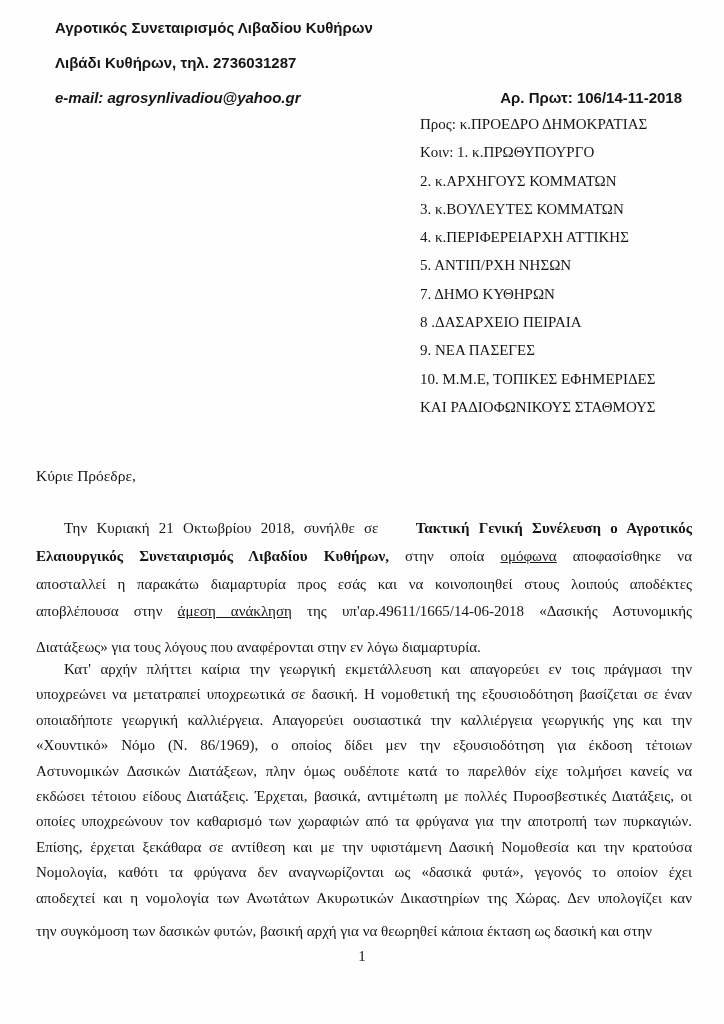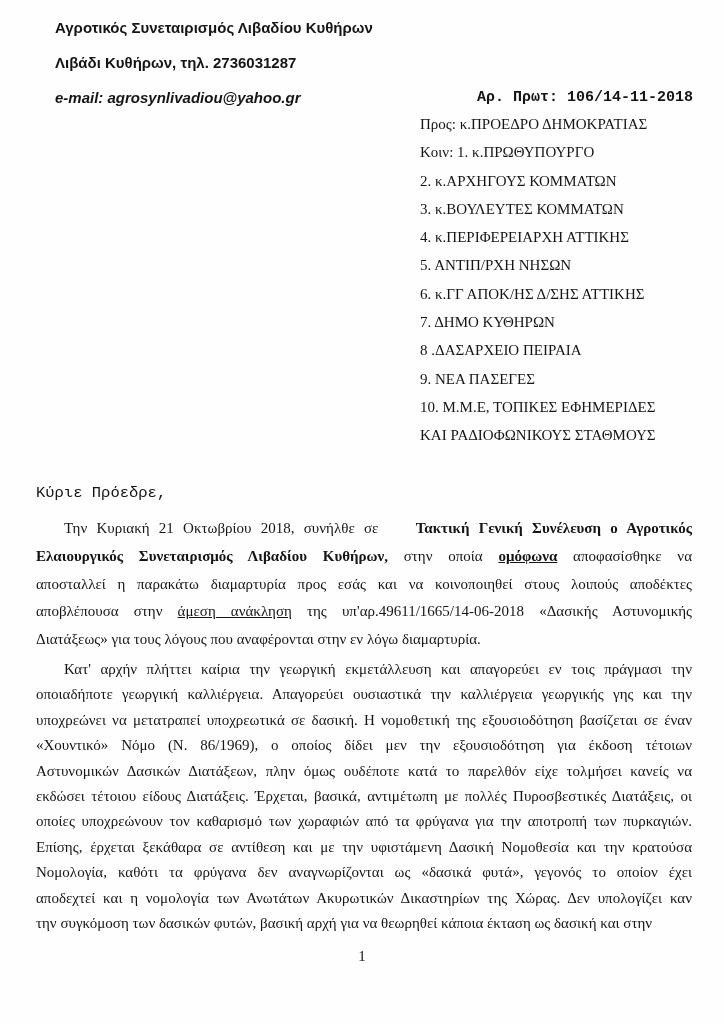--- a/index.html
+++ b/index.html
@@ -14,49 +14,49 @@
   
   .org-header{
     position:absolute;left:55px;top:10px;
     font-family:"Liberation Sans", sans-serif;
     font-weight:bold;font-size:15px;line-height:35px;
     color:#151515;
     white-space:nowrap;
   }
   .org-header .email{font-style:italic;}
   .protocol{
-    position:absolute;right:31px;top:80px;
-    font-family:Liberation Mono, monospace;
+    position:absolute;right:42px;top:80px;
+    font-family:Liberation Sans, sans-serif;
     font-weight:bold;font-size:15px;line-height:35px;
     color:#151515;white-space:nowrap;
   }
   
   .recipients{
     position:absolute;left:420px;top:110px;width:300px;
     font-family:"Liberation Serif", serif;
     font-size:15px;line-height:28.3px;
     color:#151515;
   }
   
   .salutation{
-    position:absolute;left:36px;top:481px;
-    font-family:Liberation Mono, monospace;
+    position:absolute;left:36px;top:463px;
+    font-family:Liberation Serif, serif;
     font-size:15.5px;line-height:25px;color:#151515;
   }
   
   .para{
     position:absolute;left:36px;width:656px;
     font-family:"Liberation Serif", serif;
     font-size:15px;color:#151515;
   }
   .para1{top:515px;line-height:27.8px;}
   .para2{top:657px;line-height:25.4px;}
   .pline{text-align:justify;text-align-last:justify;overflow:hidden;}
   .pline.first{text-indent:28px;}
-  .pline.last{text-align:right;text-align-last:left;}
+  .pline.last{text-align:right;text-align-last:left;margin-top:8px;}
   .page-number{
     position:absolute;left:0;top:944px;width:724px;
     text-align:center;
     font-family:"Liberation Serif", serif;
     font-size:15px;line-height:25px;color:#151515;
   }
 </style>
 </head>
 <body>
 
@@ -70,41 +70,40 @@
 
   <div class="protocol">Αρ. Πρωτ: 106/14-11-2018</div>
 
   <div class="recipients">
       <div>Προς: κ.ΠΡΟΕΔΡΟ ΔΗΜΟΚΡΑΤΙΑΣ</div>
       <div>Κοιν: 1. κ.ΠΡΩΘΥΠΟΥΡΓΟ</div>
       <div>2. κ.ΑΡΧΗΓΟΥΣ ΚΟΜΜΑΤΩΝ</div>
       <div>3. κ.ΒΟΥΛΕΥΤΕΣ ΚΟΜΜΑΤΩΝ</div>
       <div>4. κ.ΠΕΡΙΦΕΡΕΙΑΡΧΗ ΑΤΤΙΚΗΣ</div>
       <div>5. ΑΝΤΙΠ/ΡΧΗ ΝΗΣΩΝ</div>
-      <div>6. κ.ΓΓ ΑΠΟΚ/ΗΣ Δ/ΣΗΣ ΑΤΤΙΚΗΣ</div>
       <div>7.  ΔΗΜΟ ΚΥΘΗΡΩΝ</div>
       <div>8 .ΔΑΣΑΡΧΕΙΟ ΠΕΙΡΑΙΑ</div>
       <div>9. ΝΕΑ ΠΑΣΕΓΕΣ</div>
       <div>10. Μ.Μ.Ε, ΤΟΠΙΚΕΣ ΕΦΗΜΕΡΙΔΕΣ</div>
       <div>ΚΑΙ ΡΑΔΙΟΦΩΝΙΚΟΥΣ ΣΤΑΘΜΟΥΣ</div>
     </div>
 
   <div class="salutation">Κύριε Πρόεδρε,</div>
 
   <div class="para para1">
       <div class="pline first"><span>Την Κυριακή 21 Οκτωβρίου 2018, συνήλθε σε </span><span style="font-weight: bold; margin-left: 28px;">Τακτική Γενική Συνέλευση ο Αγροτικός</span></div>
-      <div class="pline"><span style="font-weight: bold;">Ελαιουργικός Συνεταιρισμός Λιβαδίου Κυθήρων,</span><span> στην οποία </span><span style="font-weight: bold; text-decoration: underline;">ομόφωνα</span><span> αποφασίσθηκε να</span></div>
+      <div class="pline"><span style="font-weight: bold;">Ελαιουργικός Συνεταιρισμός Λιβαδίου Κυθήρων,</span><span> στην οποία </span><span style="font-weight: normal; text-decoration: underline;">ομόφωνα</span><span> αποφασίσθηκε να</span></div>
       <div class="pline"><span>αποσταλλεί η παρακάτω διαμαρτυρία προς εσάς και να κοινοποιηθεί στους λοιπούς αποδέκτες</span></div>
       <div class="pline"><span>αποβλέπουσα στην </span><span style="font-weight: normal; text-decoration: underline;">άμεση ανάκληση</span><span> της υπ'αρ.49611/1665/14-06-2018 «Δασικής Αστυνομικής</span></div>
       <div class="pline last"><span>Διατάξεως» για τους λόγους που αναφέρονται στην εν λόγω διαμαρτυρία.</span></div>
     </div>
   <div class="para para2">
       <div class="pline first"><span>Κατ' αρχήν πλήττει καίρια την γεωργική εκμετάλλευση και απαγορεύει εν τοις πράγμασι την</span></div>
+      <div class="pline"><span>υποχρεώνει να μετατραπεί υποχρεωτικά σε δασική. Η νομοθετική της εξουσιοδότηση βασίζεται σε έναν</span></div>
       <div class="pline"><span>οποιαδήποτε γεωργική καλλιέργεια. Απαγορεύει ουσιαστικά την καλλιέργεια γεωργικής γης και την</span></div>
-      <div class="pline"><span>υποχρεώνει να μετατραπεί υποχρεωτικά σε δασική. Η νομοθετική της εξουσιοδότηση βασίζεται σε έναν</span></div>
       <div class="pline"><span>«Χουντικό» Νόμο (Ν. 86/1969), ο οποίος δίδει μεν την εξουσιοδότηση για έκδοση τέτοιων</span></div>
       <div class="pline"><span>Αστυνομικών Δασικών Διατάξεων, πλην όμως ουδέποτε κατά το παρελθόν είχε τολμήσει κανείς να</span></div>
       <div class="pline"><span>εκδώσει τέτοιου είδους Διατάξεις. Έρχεται, βασικά, αντιμέτωπη με πολλές Πυροσβεστικές Διατάξεις, οι</span></div>
       <div class="pline"><span>οποίες υποχρεώνουν τον καθαρισμό των χωραφιών από τα φρύγανα για την αποτροπή των πυρκαγιών.</span></div>
       <div class="pline"><span>Επίσης, έρχεται ξεκάθαρα σε αντίθεση και με την υφιστάμενη Δασική Νομοθεσία και την κρατούσα</span></div>
       <div class="pline"><span>Νομολογία, καθότι τα φρύγανα δεν αναγνωρίζονται ως «δασικά φυτά», γεγονός το οποίον έχει</span></div>
       <div class="pline"><span>αποδεχτεί και η νομολογία των Ανωτάτων Ακυρωτικών Δικαστηρίων της Χώρας. Δεν υπολογίζει καν</span></div>
       <div class="pline last"><span>την συγκόμοση των δασικών φυτών, βασική αρχή για να θεωρηθεί κάποια έκταση ως δασική και στην</span></div>
     </div>
 

